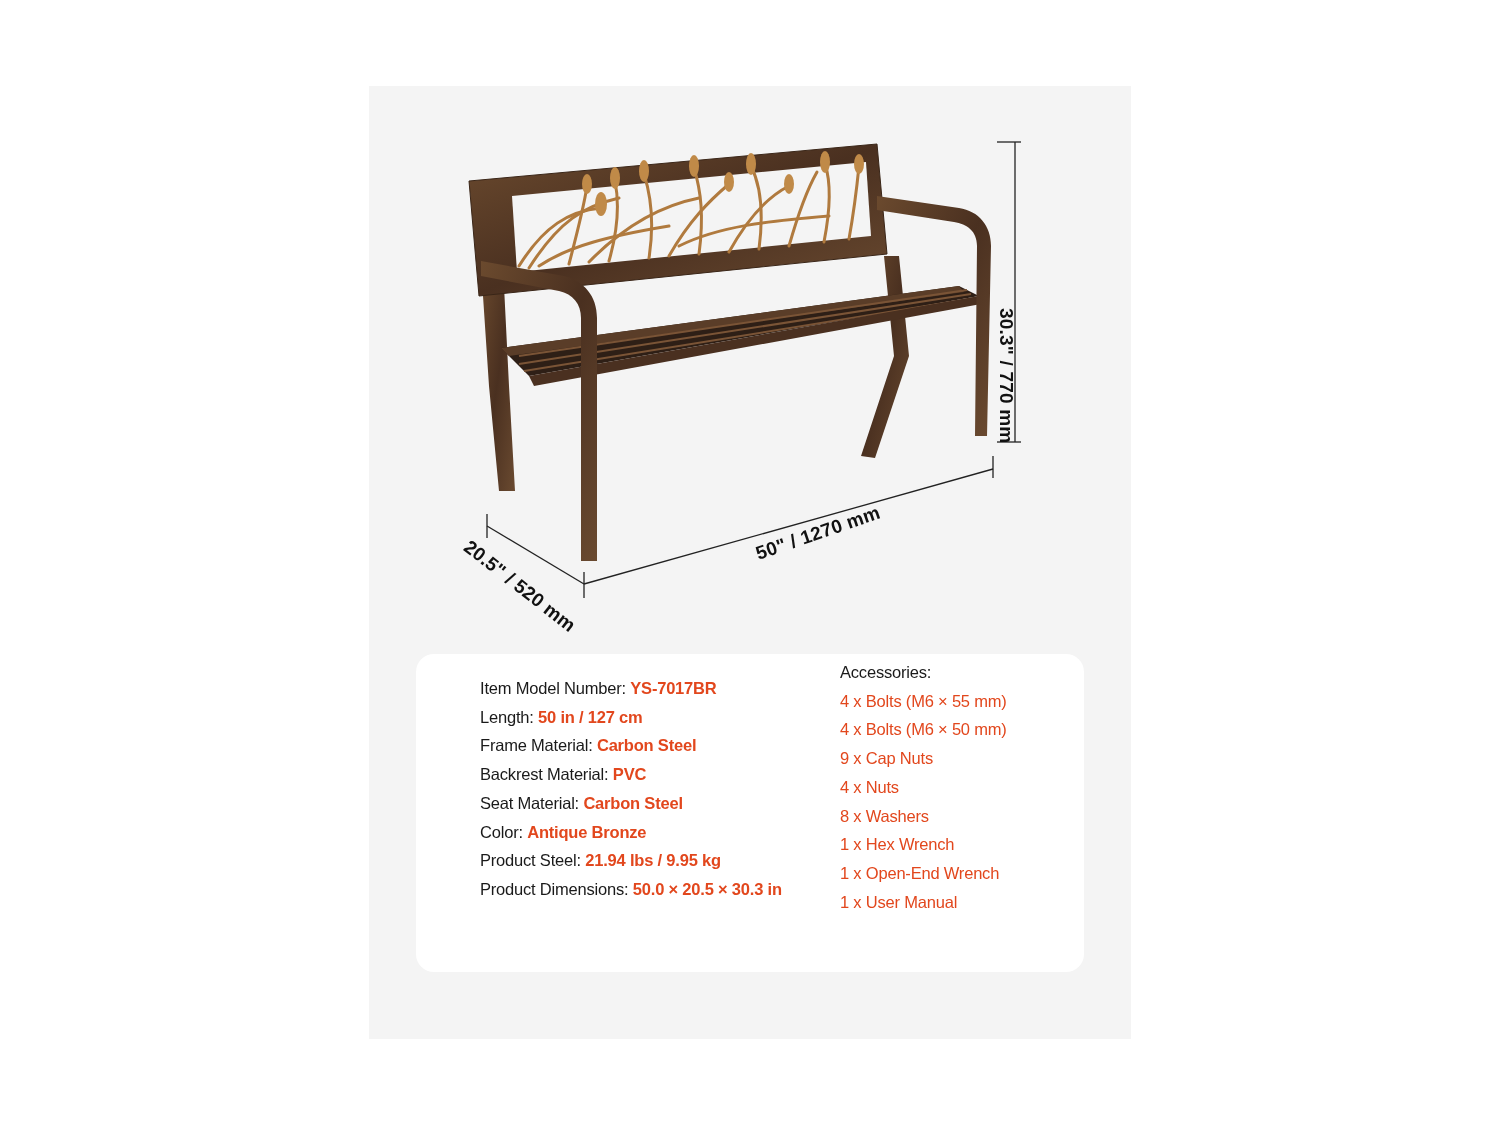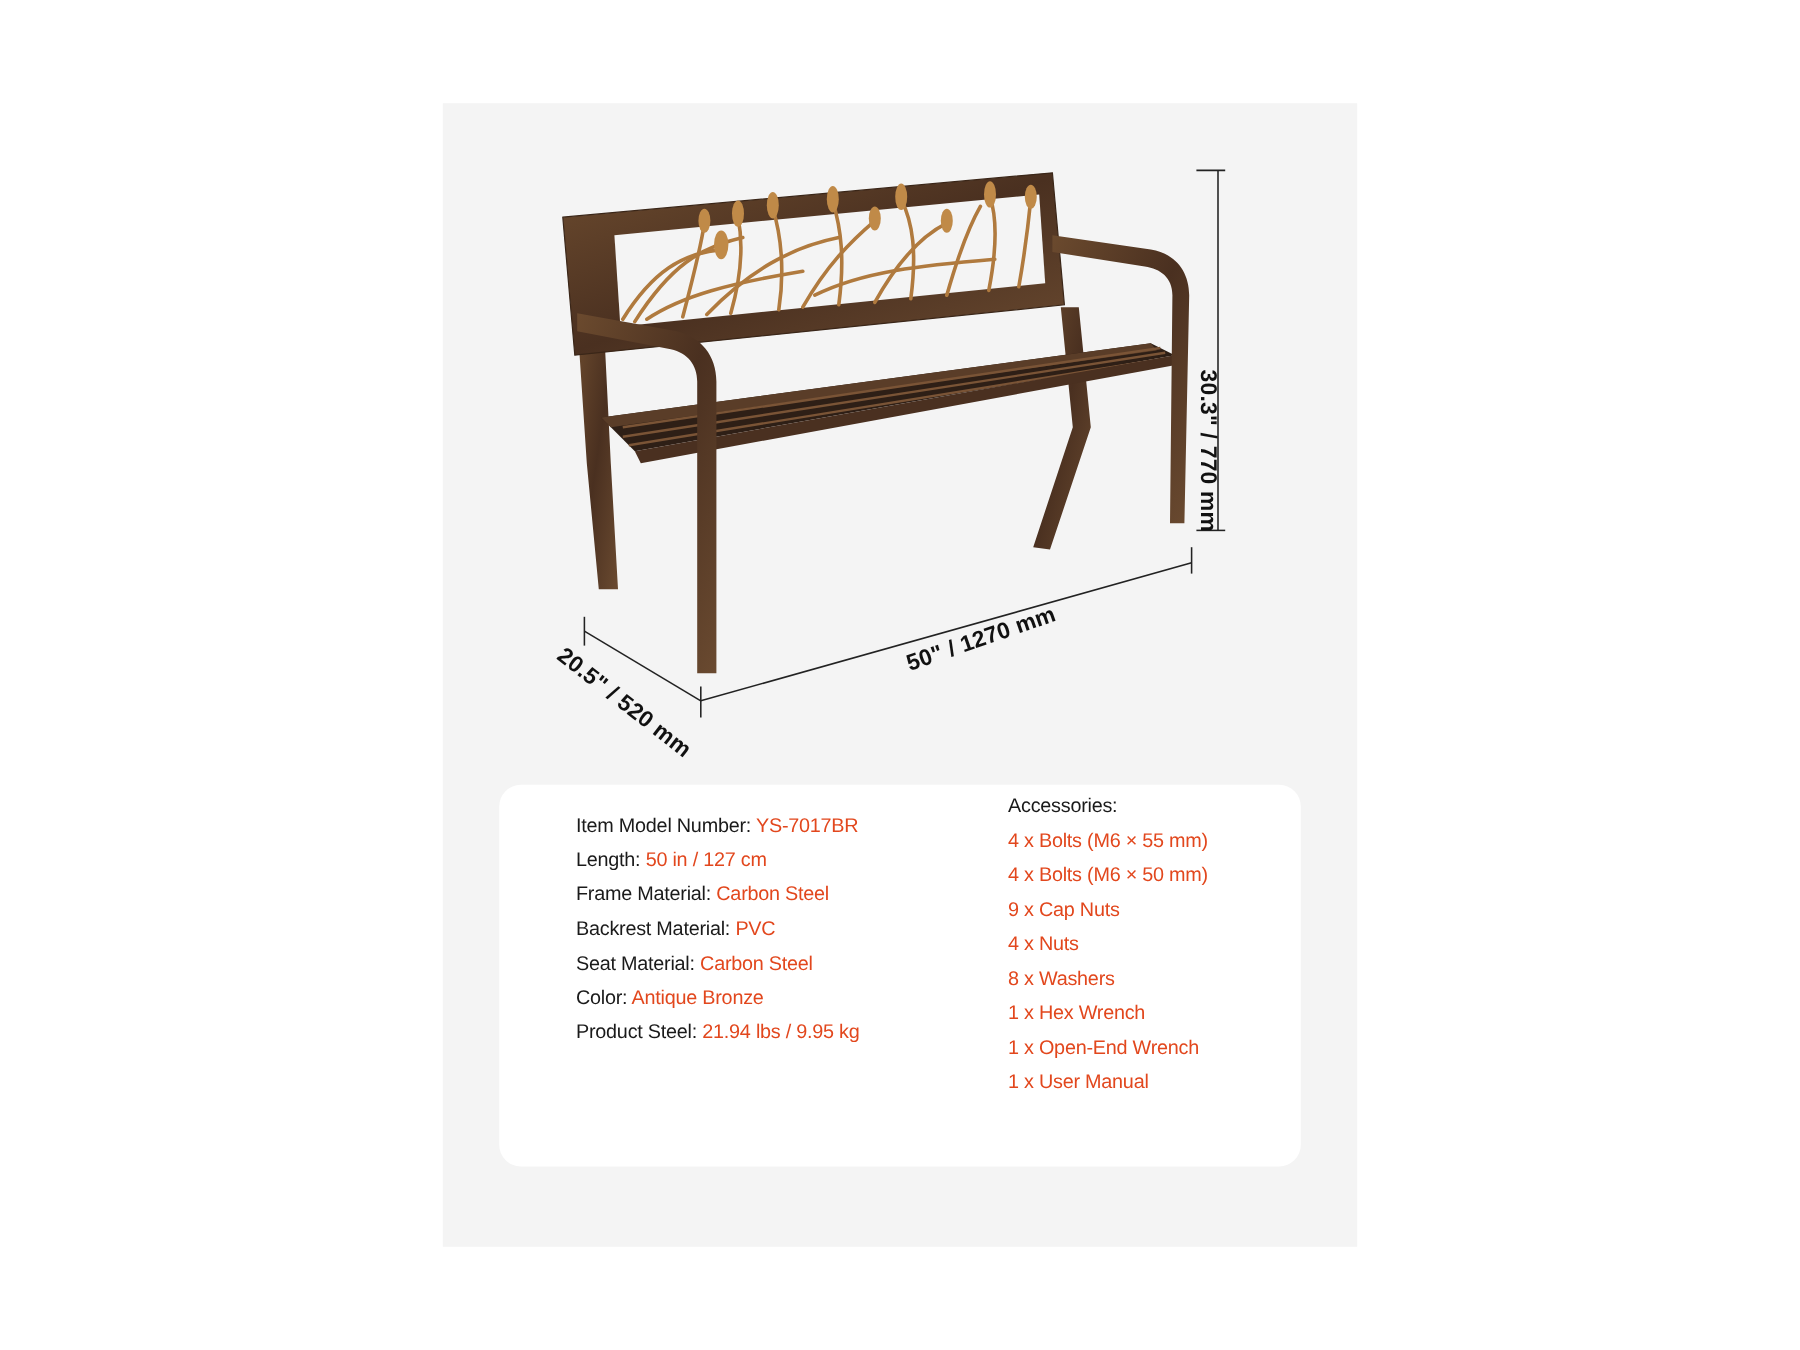--- a/index.html
+++ b/index.html
@@ -20,21 +20,21 @@
     .dim-height { left: 608px; top: 222px; transform-origin: left top; transform: translate(40px, 0) rotate(90deg); }
     .dim-length { left: 384px; top: 458px; transform-origin: left top; transform: rotate(-19deg); }
     .dim-depth  { left: 104px; top: 450px; transform-origin: left top; transform: rotate(38deg); }
     .card {
       position: absolute; left: 47px; top: 568px; width: 668px; height: 318px;
       background: #ffffff; border-radius: 18px;
     }
     .specs { position: absolute; left: 64px; top: 20px; }
     .acc   { position: absolute; left: 424px; top: 4px; }
     .row { font-size: 16.5px; line-height: 28.7px; color: #1a1a1a; white-space: nowrap; letter-spacing: -0.2px; }
-    .row .v { color: #e2471d; font-weight: 400; }
+    .row .v { color: #e2471d; font-weight: 700; }
     .acc .item { color: #e2471d; font-weight: 400; }
   </style>
 </head>
 <body>
 
 <div class="panel">
 
   <div class="illustration">
     <svg width="762" height="560" viewBox="0 0 762 560">
       <defs>
@@ -116,20 +116,21 @@
 
   <div class="card">
     <div class="specs">
       <div class="row"><span>Item Model Number: </span><span class="v">YS-7017BR</span></div>
       <div class="row"><span>Length: </span><span class="v">50 in / 127 cm</span></div>
       <div class="row"><span>Frame Material: </span><span class="v">Carbon Steel</span></div>
       <div class="row"><span>Backrest Material: </span><span class="v">PVC</span></div>
       <div class="row"><span>Seat Material: </span><span class="v">Carbon Steel</span></div>
       <div class="row"><span>Color: </span><span class="v">Antique Bronze</span></div>
       <div class="row"><span>Product Steel: </span><span class="v">21.94 lbs / 9.95 kg</span></div>
+      <div class="row"><span>Product Dimensions: </span><span class="v">50.0 × 20.5 × 30.3 in</span></div>
     </div>
 
     <div class="acc">
       <div class="row">Accessories:</div>
       <div class="row item">4 x Bolts (M6 × 55 mm)</div>
       <div class="row item">4 x Bolts (M6 × 50 mm)</div>
       <div class="row item">9 x Cap Nuts</div>
       <div class="row item">4 x Nuts</div>
       <div class="row item">8 x Washers</div>
       <div class="row item">1 x Hex Wrench</div>

